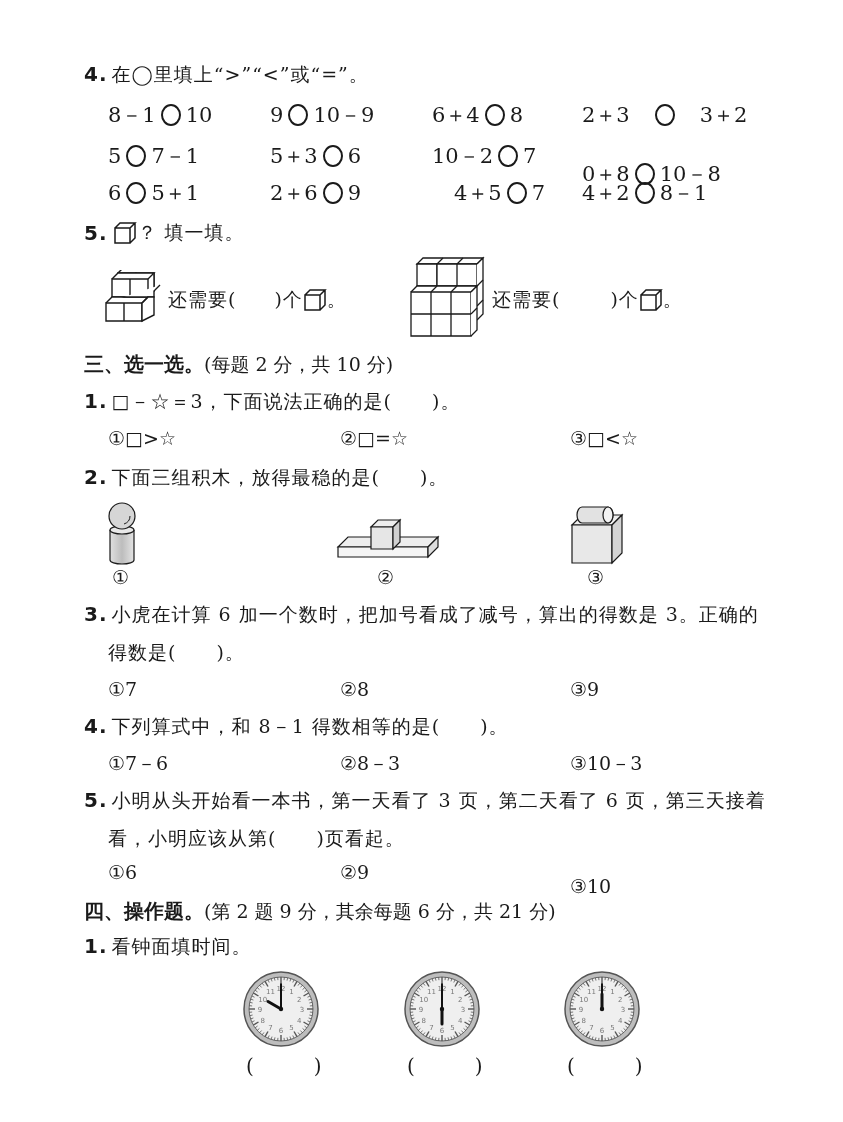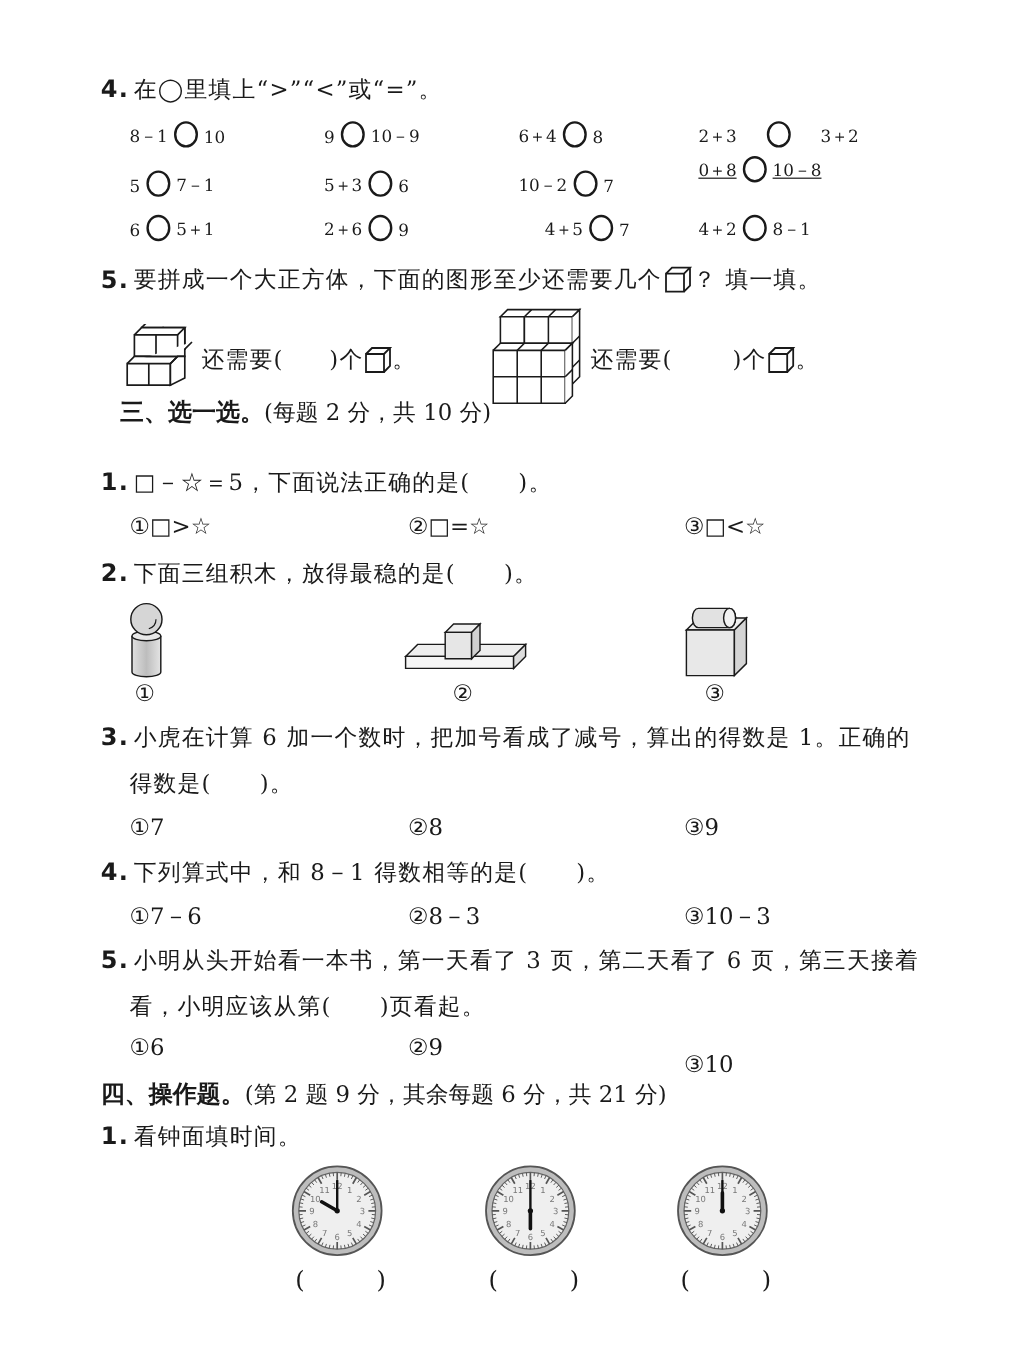--- a/index.html
+++ b/index.html
@@ -3,21 +3,21 @@
 <meta charset="utf-8">
 <style>
   html, body { margin:0; padding:0; background:#ffffff; }
   body { width:843px; height:1122px; position:relative; overflow:hidden;
          font-family:"DejaVu Serif","Liberation Serif",serif; color:#1a1a1a; }
   .abs { position:absolute; white-space:nowrap; }
   .q { font-size:19px; letter-spacing:1px;text-align:center; }
   .qnum { font-family:"DejaVu Sans","Liberation Sans",sans-serif; font-weight:bold; font-size:20px; margin-right:4px; }
   .sec { font-size:19px; }
   .sec-title { font-family:"DejaVu Sans","Liberation Sans",sans-serif; font-weight:bold; font-size:20px; }
-  .expr { font-size:14px; display:flex; align-items:flex-end; }
+  .expr { font-size:21px; display:flex; align-items:center; }
   .circ { display:inline-block; width:20px; height:22px; border:2px solid #1a1a1a; border-radius:50%; margin:0 5px; box-sizing:border-box; }
   .opt { font-size:19px; }
   .paren-line { font-size:20px; }
   svg { display:block; }
 </style>
 </head>
 <body>
 
 <div class="abs q" style="left:84px;top:62px;">
   <span class="qnum">4.</span><span>在◯里填上“&gt;”“&lt;”或“=”。</span>
@@ -52,21 +52,21 @@
     <div class="abs expr" style="left: 270px; top: 142px;">
       <span>5＋3</span>
       <span class="circ"></span>
       <span>6</span>
     </div>
     <div class="abs expr" style="left: 432px; top: 142px;">
       <span>10－2</span>
       <span class="circ"></span>
       <span>7</span>
     </div>
-    <div class="abs expr" style="left: 582px; top: 130px; text-decoration: underline;">
+    <div class="abs expr" style="left: 582px; top: 160px;">
       <span>0＋8</span>
       <span class="circ"></span>
       <span>10－8</span>
     </div>
     <div class="abs expr" style="left: 108px; top: 179px;">
       <span>6</span>
       <span class="circ"></span>
       <span>5＋1</span>
     </div>
     <div class="abs expr" style="left: 270px; top: 179px;">
@@ -81,21 +81,20 @@
     </div>
     <div class="abs expr" style="left: 582px; top: 179px;">
       <span>4＋2</span>
       <span class="circ"></span>
       <span>8－1</span>
     </div>
   </div>
 
 <div class="abs q" style="left:84px;top:220px;display:flex;align-items:center;">
   <span class="qnum">5.</span>
-  <span>要拼成一个大正方体，下面的图形至少还需要几个</span>
   <svg width="24" height="24" viewBox="0 0 24 24" style="display:inline-block;margin:0 1px;">
     <path d="M2 7 H17 V22 H2 Z M2 7 L7 2 H22 L17 7 M17 22 L22 17 V2" fill="none" stroke="#1a1a1a" stroke-width="1.5"></path>
   </svg>
   <span>？ 填一填。</span>
 </div>
 
 <svg class="abs" style="left:105px;top:270px;" width="56" height="58" viewBox="0 0 56 58">
   <g fill="#fff" stroke="#1a1a1a" stroke-width="1.4">
 
     <path d="M13 3 H31 V21 H13 Z"></path>
@@ -142,26 +141,26 @@
 <div class="abs q" style="left:492px;top:287px;display:flex;align-items:center;">
   <span>还需要(</span>
   <span style="display:inline-block;width:50px;"></span>
   <span>)个</span>
   <svg width="24" height="24" viewBox="0 0 24 24" style="display:inline-block;">
     <path d="M2 7 H17 V22 H2 Z M2 7 L7 2 H22 L17 7 M17 22 L22 17 V2" fill="none" stroke="#1a1a1a" stroke-width="1.5"></path>
   </svg>
   <span>。</span>
 </div>
 
-<div class="abs sec" style="left:84px;top:330px;margin-left:16px;">
+<div class="abs sec" style="left:84px;top:351px;">
   <span class="sec-title">三、选一选。</span><span>(每题 2 分，共 10 分)</span>
 </div>
 
 <div class="abs q" style="left:84px;top:389px;">
-  <span class="qnum">1.</span><span>□－☆＝5，下面说法正确的是(　　)。</span>
+  <span class="qnum">1.</span><span>□－☆＝3，下面说法正确的是(　　)。</span>
 </div>
 <div class="abs opt" style="left:108px;top:427px;">①□&gt;☆</div>
 <div class="abs opt" style="left:340px;top:427px;">②□=☆</div>
 <div class="abs opt" style="left:570px;top:427px;">③□&lt;☆</div>
 
 <div class="abs q" style="left:84px;top:465px;">
   <span class="qnum">2.</span><span>下面三组积木，放得最稳的是(　　)。</span>
 </div>
 
 <svg class="abs" style="left:104px;top:494px;" width="36" height="72" viewBox="0 0 36 72">
@@ -196,21 +195,21 @@
     <path d="M4 22 L14 12 H54 L44 22 Z" fill="#eeeeee"></path>
     <path d="M4 22 H44 V60 H4 Z" fill="#e8e8e8"></path>
     <path d="M44 22 L54 12 V50 L44 60 Z" fill="#d4d4d4"></path>
     <path d="M14 4 H40 A5 8 0 0 1 40 20 H14 A5 8 0 0 1 14 4 Z" fill="#e2e2e2"></path>
     <ellipse cx="40" cy="12" rx="5" ry="8" fill="#f2f2f2"></ellipse>
   </g>
 </svg>
 <div class="abs opt" style="left:587px;top:566px;">③</div>
 
 <div class="abs q" style="left:84px;top:602px;">
-  <span class="qnum">3.</span><span>小虎在计算 6 加一个数时，把加号看成了减号，算出的得数是 1。正确的</span>
+  <span class="qnum">3.</span><span>小虎在计算 6 加一个数时，把加号看成了减号，算出的得数是 3。正确的</span>
 </div>
 <div class="abs q" style="left:108px;top:640px;">得数是(　　)。</div>
 <div class="abs opt" style="left:108px;top:678px;">①7</div>
 <div class="abs opt" style="left:340px;top:678px;">②8</div>
 <div class="abs opt" style="left:570px;top:678px;">③9</div>
 
 <div class="abs q" style="left:84px;top:714px;">
   <span class="qnum">4.</span><span>下列算式中，和 8－1 得数相等的是(　　)。</span>
 </div>
 <div class="abs opt" style="left:108px;top:751px;">①7－6</div>

